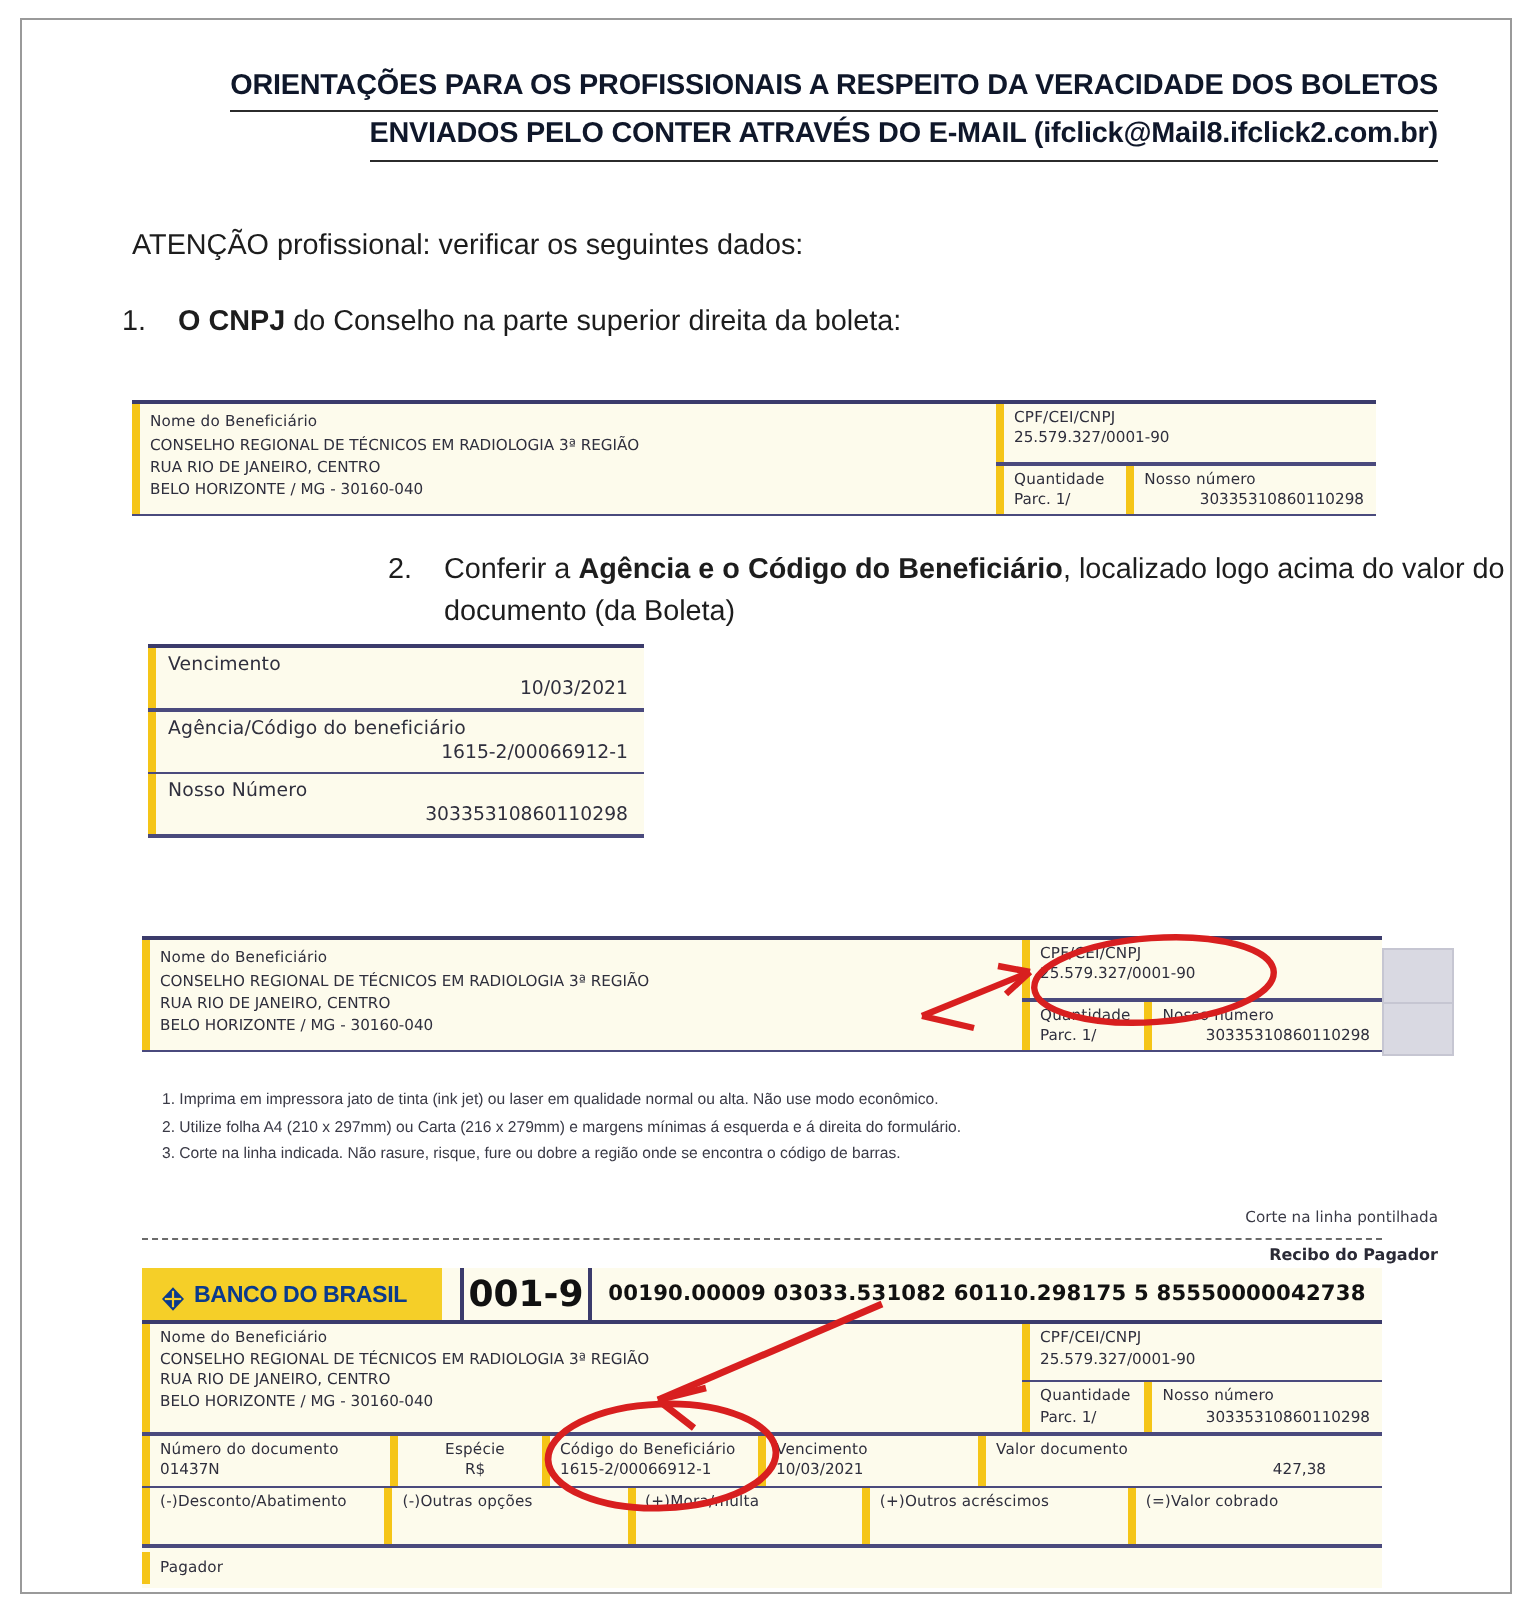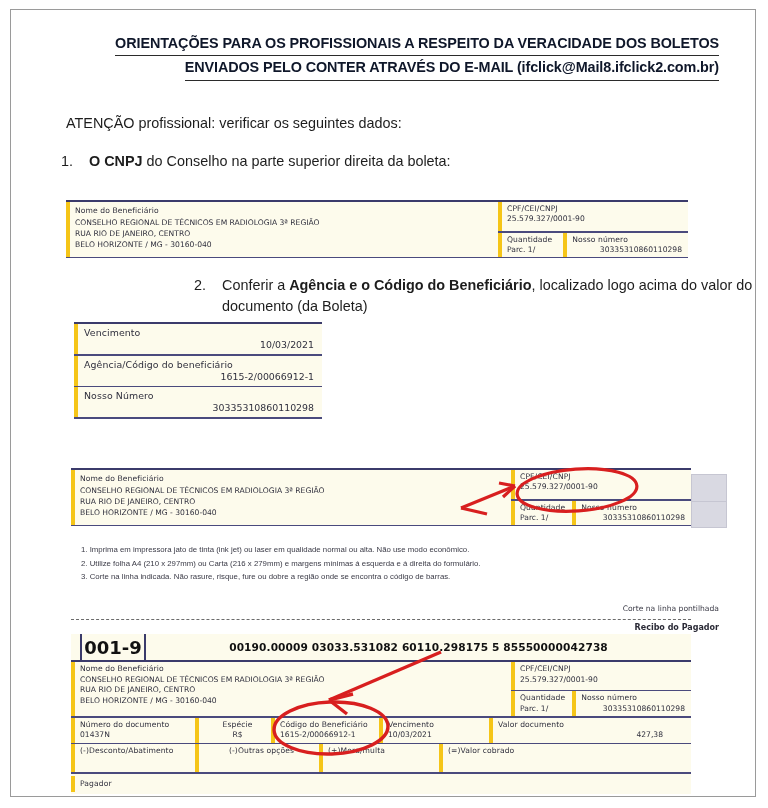--- a/index.html
+++ b/index.html
@@ -282,20 +282,30 @@
     <div>2. Utilize folha A4 (210 x 297mm) ou Carta (216 x 279mm) e margens mínimas á esquerda e á direita do formulário.</div>
     <div>3. Corte na linha indicada. Não rasure, risque, fure ou dobre a região onde se encontra o código de barras.</div>
   </div>
 
   <div class="corte">Corte na linha pontilhada</div>
   <div class="dashed"></div>
   <div class="recibo">Recibo do Pagador</div>
 
   <div class="boleto" id="boleto4">
     <div class="bankrow">
+      <div class="bblogo">
+        <span class="bbmark">
+          <svg width="13" height="13" viewBox="0 0 13 13">
+            <path d="M6.5 0.6 L12 6.5 L6.5 12.4 L1 6.5 Z" fill="#0a3a8c"></path>
+            <path d="M2.4 6.5 L10.6 6.5" stroke="#f5cf28" stroke-width="1.1"></path>
+            <path d="M6.5 2.4 L6.5 10.6" stroke="#f5cf28" stroke-width="1.1"></path>
+          </svg>
+        </span>
+        <span class="bbtext">BANCO DO BRASIL</span>
+      </div>
       <div class="bbcode">001-9</div>
       <div class="bbline">00190.00009 03033.531082 60110.298175 5 85550000042738</div>
     </div>
     <div class="bankrow-rule"></div>
 
     <div class="row">
       <div class="cell" style="width:440px;">
         <div class="ybar"></div>
         <div class="lbl">Nome do Beneficiário</div>
         <div class="val">CONSELHO REGIONAL DE TÉCNICOS EM RADIOLOGIA 3ª REGIÃO</div>
@@ -352,27 +362,31 @@
         <div class="val valr">427,38</div>
       </div>
     </div>
     <div class="rule"></div>
 
     <div class="row" style="height:28px;">
       <div class="cell" style="width:124px;">
         <div class="ybar"></div>
         <div class="lbl">(-)Desconto/Abatimento</div>
       </div>
-      <div class="cell" style="width:124px;text-align:center;">
+      <div class="cell" style="width:124px;">
         <div class="ybar"></div>
         <div class="lbl">(-)Outras opções</div>
       </div>
       <div class="cell" style="width:120px;">
         <div class="ybar"></div>
         <div class="lbl">(+)Mora/multa</div>
+      </div>
+      <div class="cell" style="width:136px;">
+        <div class="ybar"></div>
+        <div class="lbl">(+)Outros acréscimos</div>
       </div>
       <div class="cell" style="width:130px;">
         <div class="ybar"></div>
         <div class="lbl">(=)Valor cobrado</div>
       </div>
     </div>
     <div class="rule"></div>
 
     <div class="row" style="height:20px;">
       <div class="cell" style="width:620px;padding-top:5px;">

